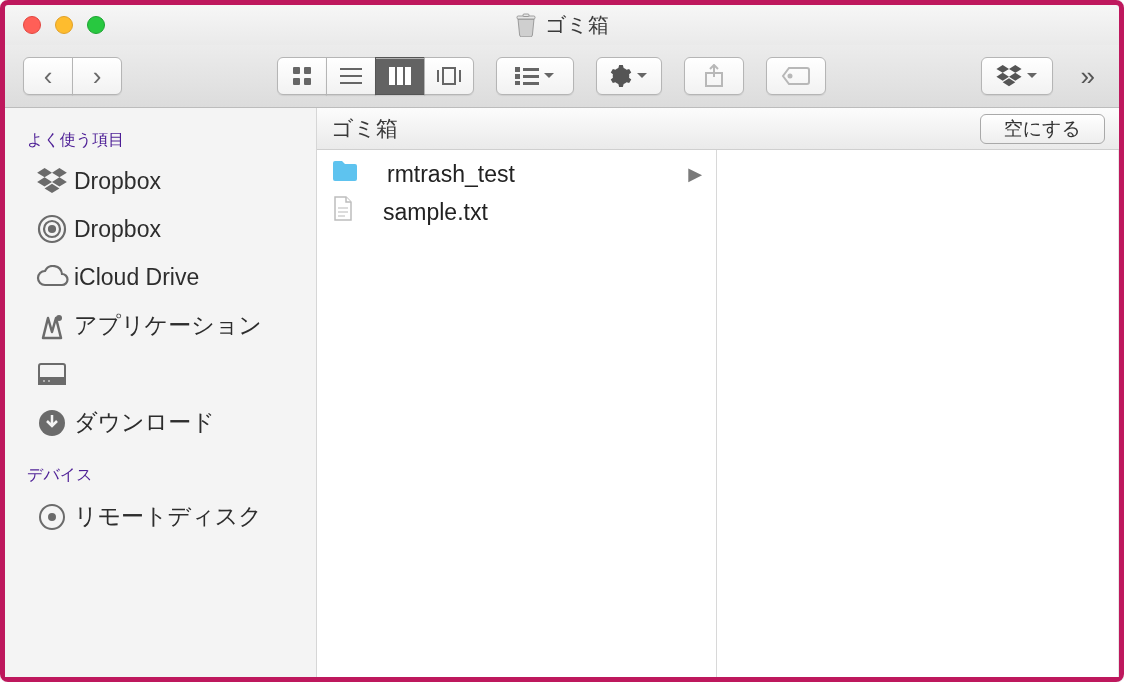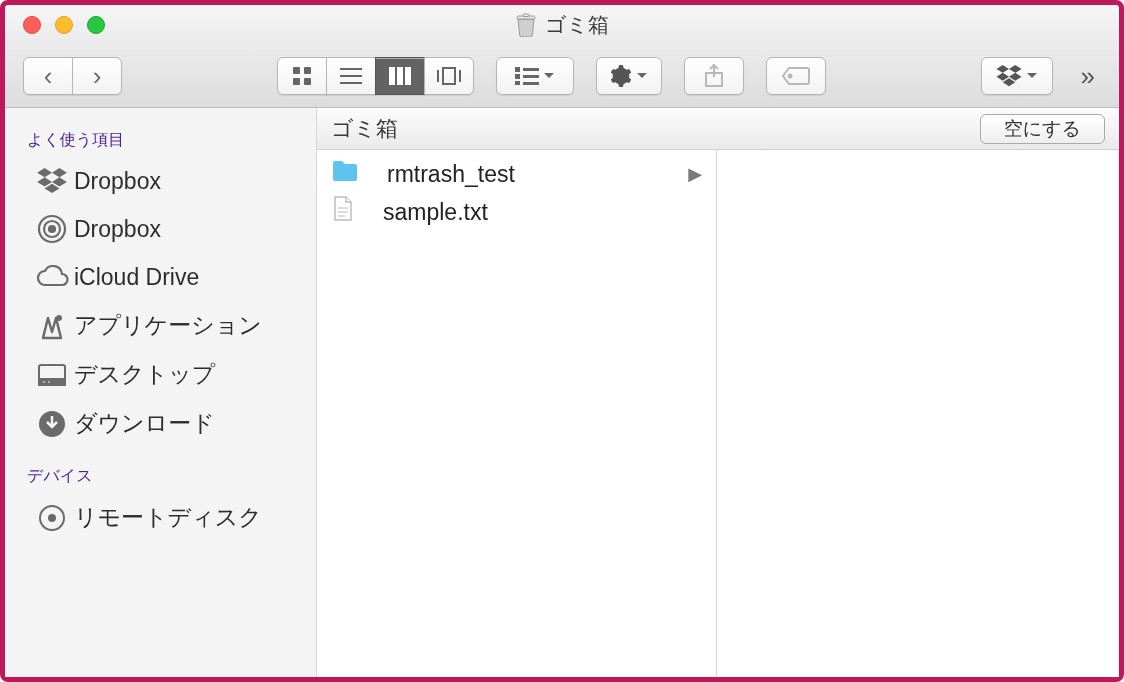--- a/index.html
+++ b/index.html
@@ -241,21 +241,20 @@
       </div>
       <div class="sb-item">
         <span class="sb-icon">
             <svg width="30" height="24" viewBox="0 0 30 24" fill="none" stroke="#6b6b6b" stroke-width="2">
               <rect x="2" y="2" width="26" height="20" rx="2"></rect>
               <rect x="2" y="16" width="26" height="6" fill="#6b6b6b"></rect>
               <rect x="5" y="17.5" width="4" height="3" fill="#f4f4f4"></rect>
               <rect x="10" y="17.5" width="4" height="3" fill="#f4f4f4"></rect>
             </svg>
           </span>
-        <span class="lbl">デスクトップ</span>
       </div>
       <div class="sb-item">
         <span class="sb-icon">
             <svg width="28" height="28" viewBox="0 0 28 28" fill="#6b6b6b">
               <circle cx="14" cy="14" r="13"></circle>
               <path d="M14 6 v10 M9 12 l5 5 5-5" stroke="#f4f4f4" stroke-width="2.5" fill="none"></path>
             </svg>
           </span>
         <span class="lbl">ダウンロード</span>
       </div>

